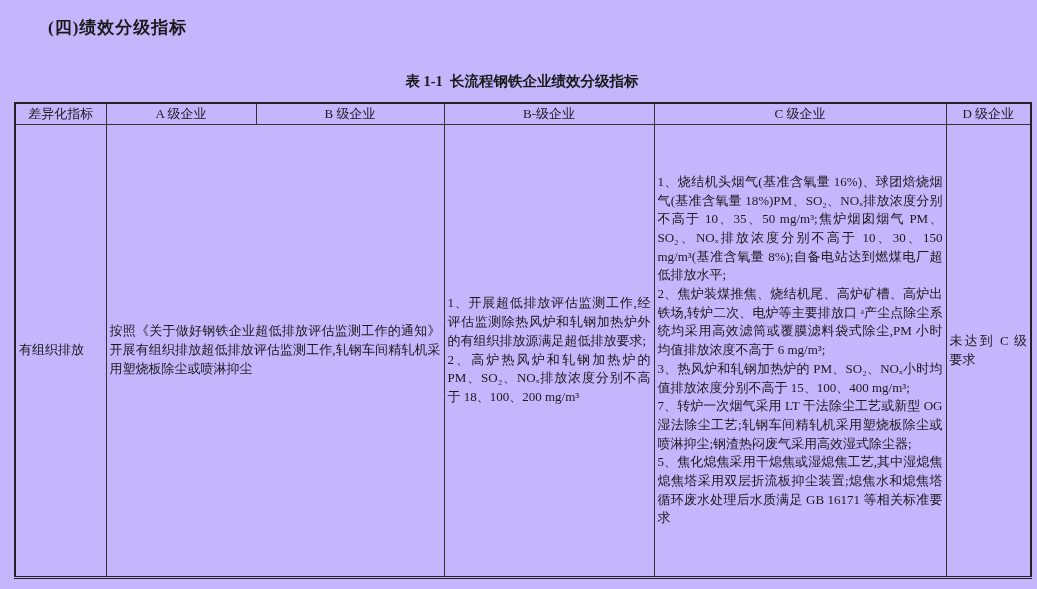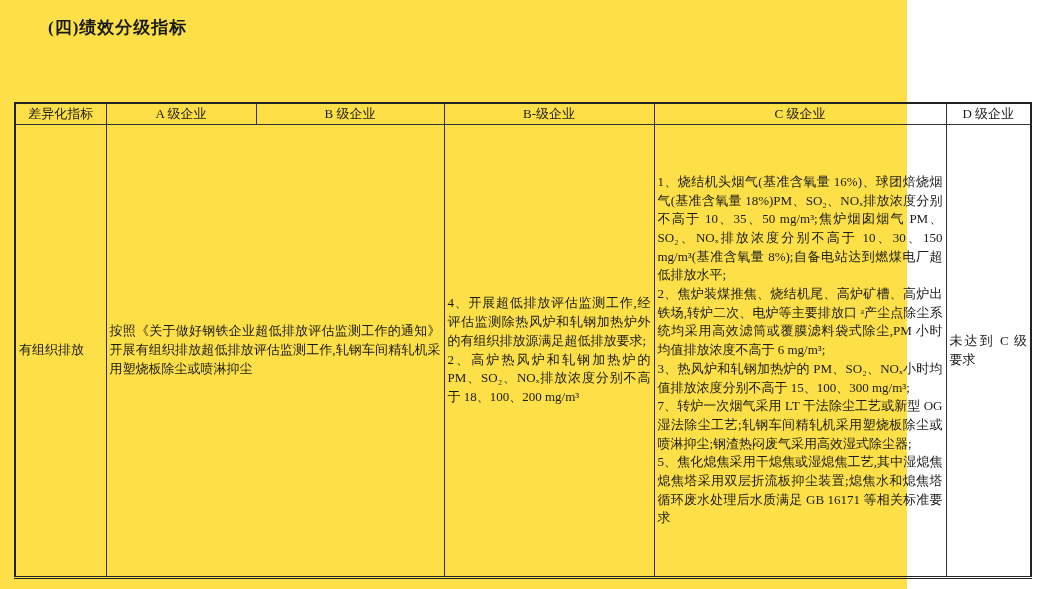--- a/index.html
+++ b/index.html
@@ -3,21 +3,21 @@
 <meta charset="utf-8">
 <style>
   * { margin: 0; padding: 0; box-sizing: border-box; }
   html, body { background: #ffffff; }
   body {
     width: 1037px; height: 589px;
     font-family: "Liberation Serif", "DejaVu Serif", serif;
     color: #1a1a1a;
     overflow: hidden;
   }
-  .page { position: relative; width: 907px; height: 589px; background: #fde047; }
+  .page { position: relative; width: 1037px; height: 589px; background: #c4b5fd; }
 
   .heading {
     position: absolute; left: 48px; top: 16px;
     font-size: 17px; font-weight: bold; letter-spacing: 1px;
     white-space: pre;
   }
   .table-title {
     position: absolute; left: 14px; top: 72px; width: 1016px;
     text-align: center; font-size: 14.5px; font-weight: bold;
     white-space: pre;
@@ -50,20 +50,21 @@
   td.cell-d { padding: 2px 4px; }
   .item { text-align: justify; }
 </style>
 </head>
 <body>
 
 <div class="page">
 
   <div class="heading">(四)绩效分级指标</div>
 
+  <div class="table-title">表 1-1  长流程钢铁企业绩效分级指标</div>
 
   <table class="grading">
     <colgroup>
       <col style="width:91px">
       <col style="width:150px">
       <col style="width:188px">
       <col style="width:210px">
       <col style="width:292px">
       <col style="width:85px">
     </colgroup>
@@ -75,27 +76,27 @@
         <th>B-级企业</th>
         <th>C 级企业</th>
         <th>D 级企业</th>
       </tr>
     </thead>
     <tbody>
       <tr>
         <td class="cell-indicator">有组织排放</td>
         <td colspan="2">按照《关于做好钢铁企业超低排放评估监测工作的通知》开展有组织排放超低排放评估监测工作,轧钢车间精轧机采用塑烧板除尘或喷淋抑尘</td>
         <td>
-          <div class="item">4、开展超低排放评估监测工作,经评估监测除热风炉和轧钢加热炉外的有组织排放源满足超低排放要求;</div>
+          <div class="item">1、开展超低排放评估监测工作,经评估监测除热风炉和轧钢加热炉外的有组织排放源满足超低排放要求;</div>
           <div class="item">2、高炉热风炉和轧钢加热炉的 PM、SO₂、NOₓ排放浓度分别不高于 18、100、200 mg/m³</div>
         </td>
         <td>
           <div class="item">1、烧结机头烟气(基准含氧量 16%)、球团焙烧烟气(基准含氧量 18%)PM、SO₂、NOₓ排放浓度分别不高于 10、35、50 mg/m³;焦炉烟囱烟气 PM、SO₂、NOₓ排放浓度分别不高于 10、30、150 mg/m³(基准含氧量 8%);自备电站达到燃煤电厂超低排放水平;</div>
           <div class="item">2、焦炉装煤推焦、烧结机尾、高炉矿槽、高炉出铁场,转炉二次、电炉等主要排放口 ᵃ产尘点除尘系统均采用高效滤筒或覆膜滤料袋式除尘,PM 小时均值排放浓度不高于 6 mg/m³;</div>
-          <div class="item">3、热风炉和轧钢加热炉的 PM、SO₂、NOₓ小时均值排放浓度分别不高于 15、100、300 mg/m³;</div>
+          <div class="item">3、热风炉和轧钢加热炉的 PM、SO₂、NOₓ小时均值排放浓度分别不高于 15、100、400 mg/m³;</div>
           <div class="item">7、转炉一次烟气采用 LT 干法除尘工艺或新型 OG 湿法除尘工艺;轧钢车间精轧机采用塑烧板除尘或喷淋抑尘;钢渣热闷废气采用高效湿式除尘器;</div>
           <div class="item">5、焦化熄焦采用干熄焦或湿熄焦工艺,其中湿熄焦熄焦塔采用双层折流板抑尘装置;熄焦水和熄焦塔循环废水处理后水质满足 GB 16171 等相关标准要求</div>
         </td>
         <td class="cell-d">未达到 C 级要求</td>
       </tr>
     </tbody>
   </table>
 
 </div>
 

